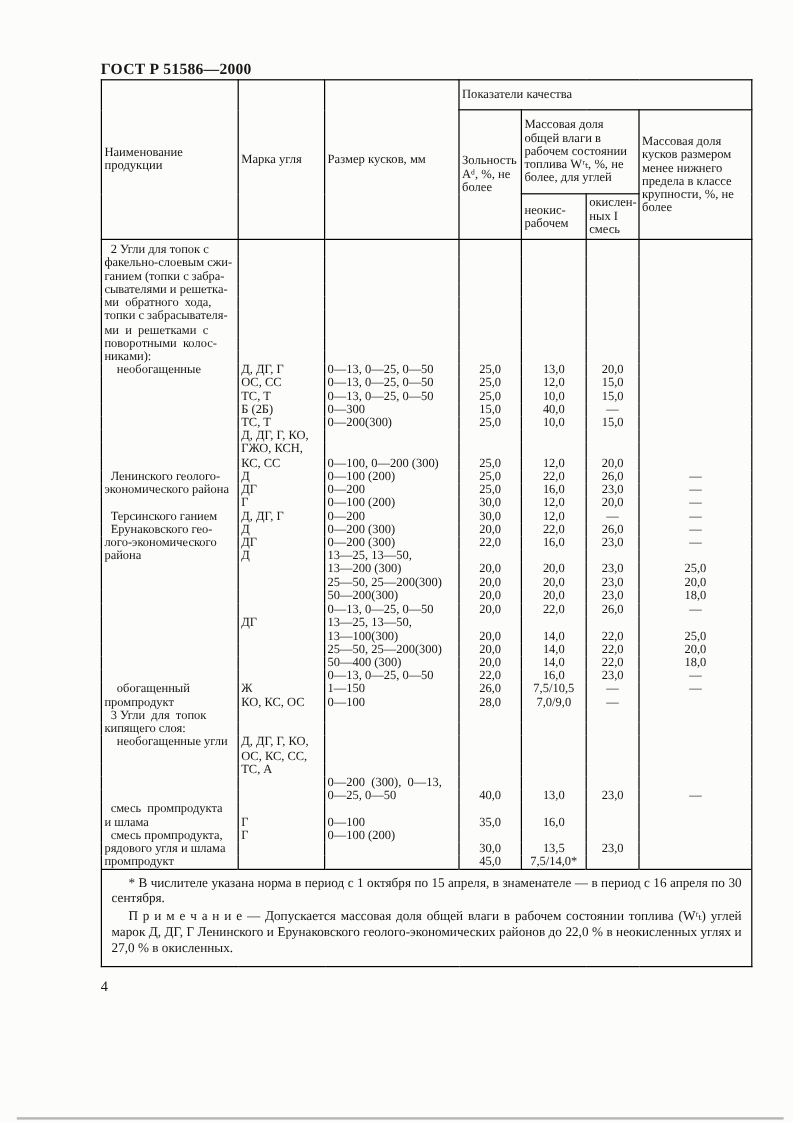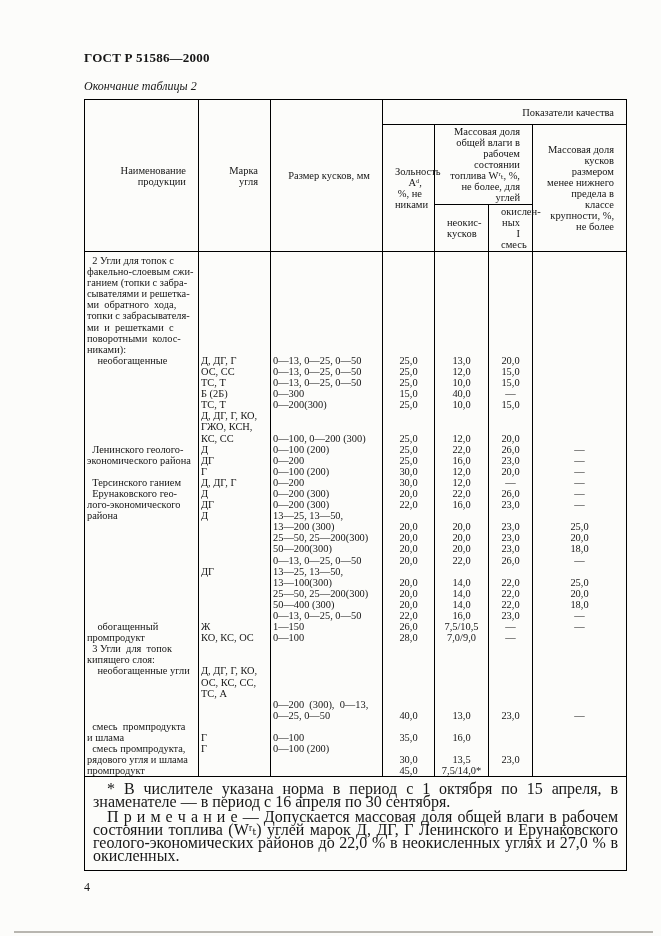--- a/index.html
+++ b/index.html
@@ -13,82 +13,81 @@
   .page{position:relative;width:661px;height:936px;box-sizing:border-box;padding:50px 36px 0 84px}
   .doc-code{font-weight:bold;font-size:13px;letter-spacing:.2px}
   .caption{font-style:italic;font-size:12px;margin-top:13px;margin-bottom:5px}
 
   table.gost{
     border-collapse:collapse;table-layout:fixed;width:542px;
     border:1px solid #000;
   }
   table.gost th{
     border:1px solid #000;
-    font-weight:normal;text-align:right;vertical-align:middle;
-    padding:1px 12px;font-size:10.5px;line-height:11px;margin-left:39px;
+    font-weight:normal;text-align:left;vertical-align:middle;
+    padding:1px 2px;font-size:10.5px;line-height:11px;margin-left:39px;
   }
   th.h-quality{height:22px}
   tr.hdr-row2{height:70px}
   tr.hdr-row3{height:38px}
   th.h-ash,th.h-moist,th.h-fines,th.h-sub{font-size:9.5px;line-height:10px}
 
   table.gost tbody td{
     border:none;border-left:1px solid #000;border-right:1px solid #000;
     font-size:10.4px;line-height:11.1px;
     padding:0 2px;vertical-align:top;overflow:hidden;
   }
   table.gost tbody tr:first-child td{padding-top:3px}
   td.c0,td.c1,td.c2{text-align:left;white-space:pre}
   td.c3,td.c4,td.c5,td.c6{text-align:center;white-space:pre}
 
   table.gost tfoot td{
     border:1px solid #000;
-    font-size:16px;line-height:13px;text-align:justify;
+    font-size:11px;line-height:13px;text-align:justify;
     padding:5px 8px 8px 8px;
     margin-left:29px;
   }
   .fn{text-indent:14px}
   .note{text-indent:14px;margin-top:2px}
 
   .page-num{font-size:12px;margin-top:9px}
   .scan-edge{position:absolute;left:14px;right:8px;bottom:3px;height:2px;background:#b8b6b0}
 </style>
 </head>
 <body>
 
 <div class="page">
 
   <div class="doc-code">ГОСТ Р 51586—2000</div>
 
-  <div class="caption">Окончание таблицы 2</div>
 
   <table class="gost">
     <colgroup>
       <col style="width:114px">
       <col style="width:72px">
       <col style="width:112px">
       <col style="width:52px">
       <col style="width:54px">
       <col style="width:44px">
       <col style="width:94px">
     </colgroup>
     <thead>
       <tr class="hdr-row1">
         <th rowspan="3" class="h-name">Наименование продукции</th>
         <th rowspan="3" class="h-grade">Марка угля</th>
         <th rowspan="3" class="h-size">Размер кусков, мм</th>
         <th colspan="4" class="h-quality">Показатели качества</th>
       </tr>
       <tr class="hdr-row2">
-        <th rowspan="2" class="h-ash">Зольность Аᵈ, %, не никами</th>
+        <th rowspan="2" class="h-ash">Зольность Аᵈ, %, не более</th>
         <th colspan="2" class="h-moist">Массовая доля общей влаги в рабочем состоянии топлива Wʳₜ, %, не более, для углей</th>
         <th rowspan="2" class="h-fines">Массовая доля кусков размером менее нижнего предела в классе крупности, %, не более</th>
       </tr>
       <tr class="hdr-row3">
-        <th class="h-sub">неокис- кусков</th>
+        <th class="h-sub">неокис- рабочем</th>
         <th class="h-sub">окислен- ных I смесь</th>
       </tr>
     </thead>
     <tbody>
         <tr>
           <td class="c0">  2 Угли для топок с</td>
           <td class="c1"></td>
           <td class="c2"></td>
           <td class="c3"></td>
           <td class="c4"></td>

